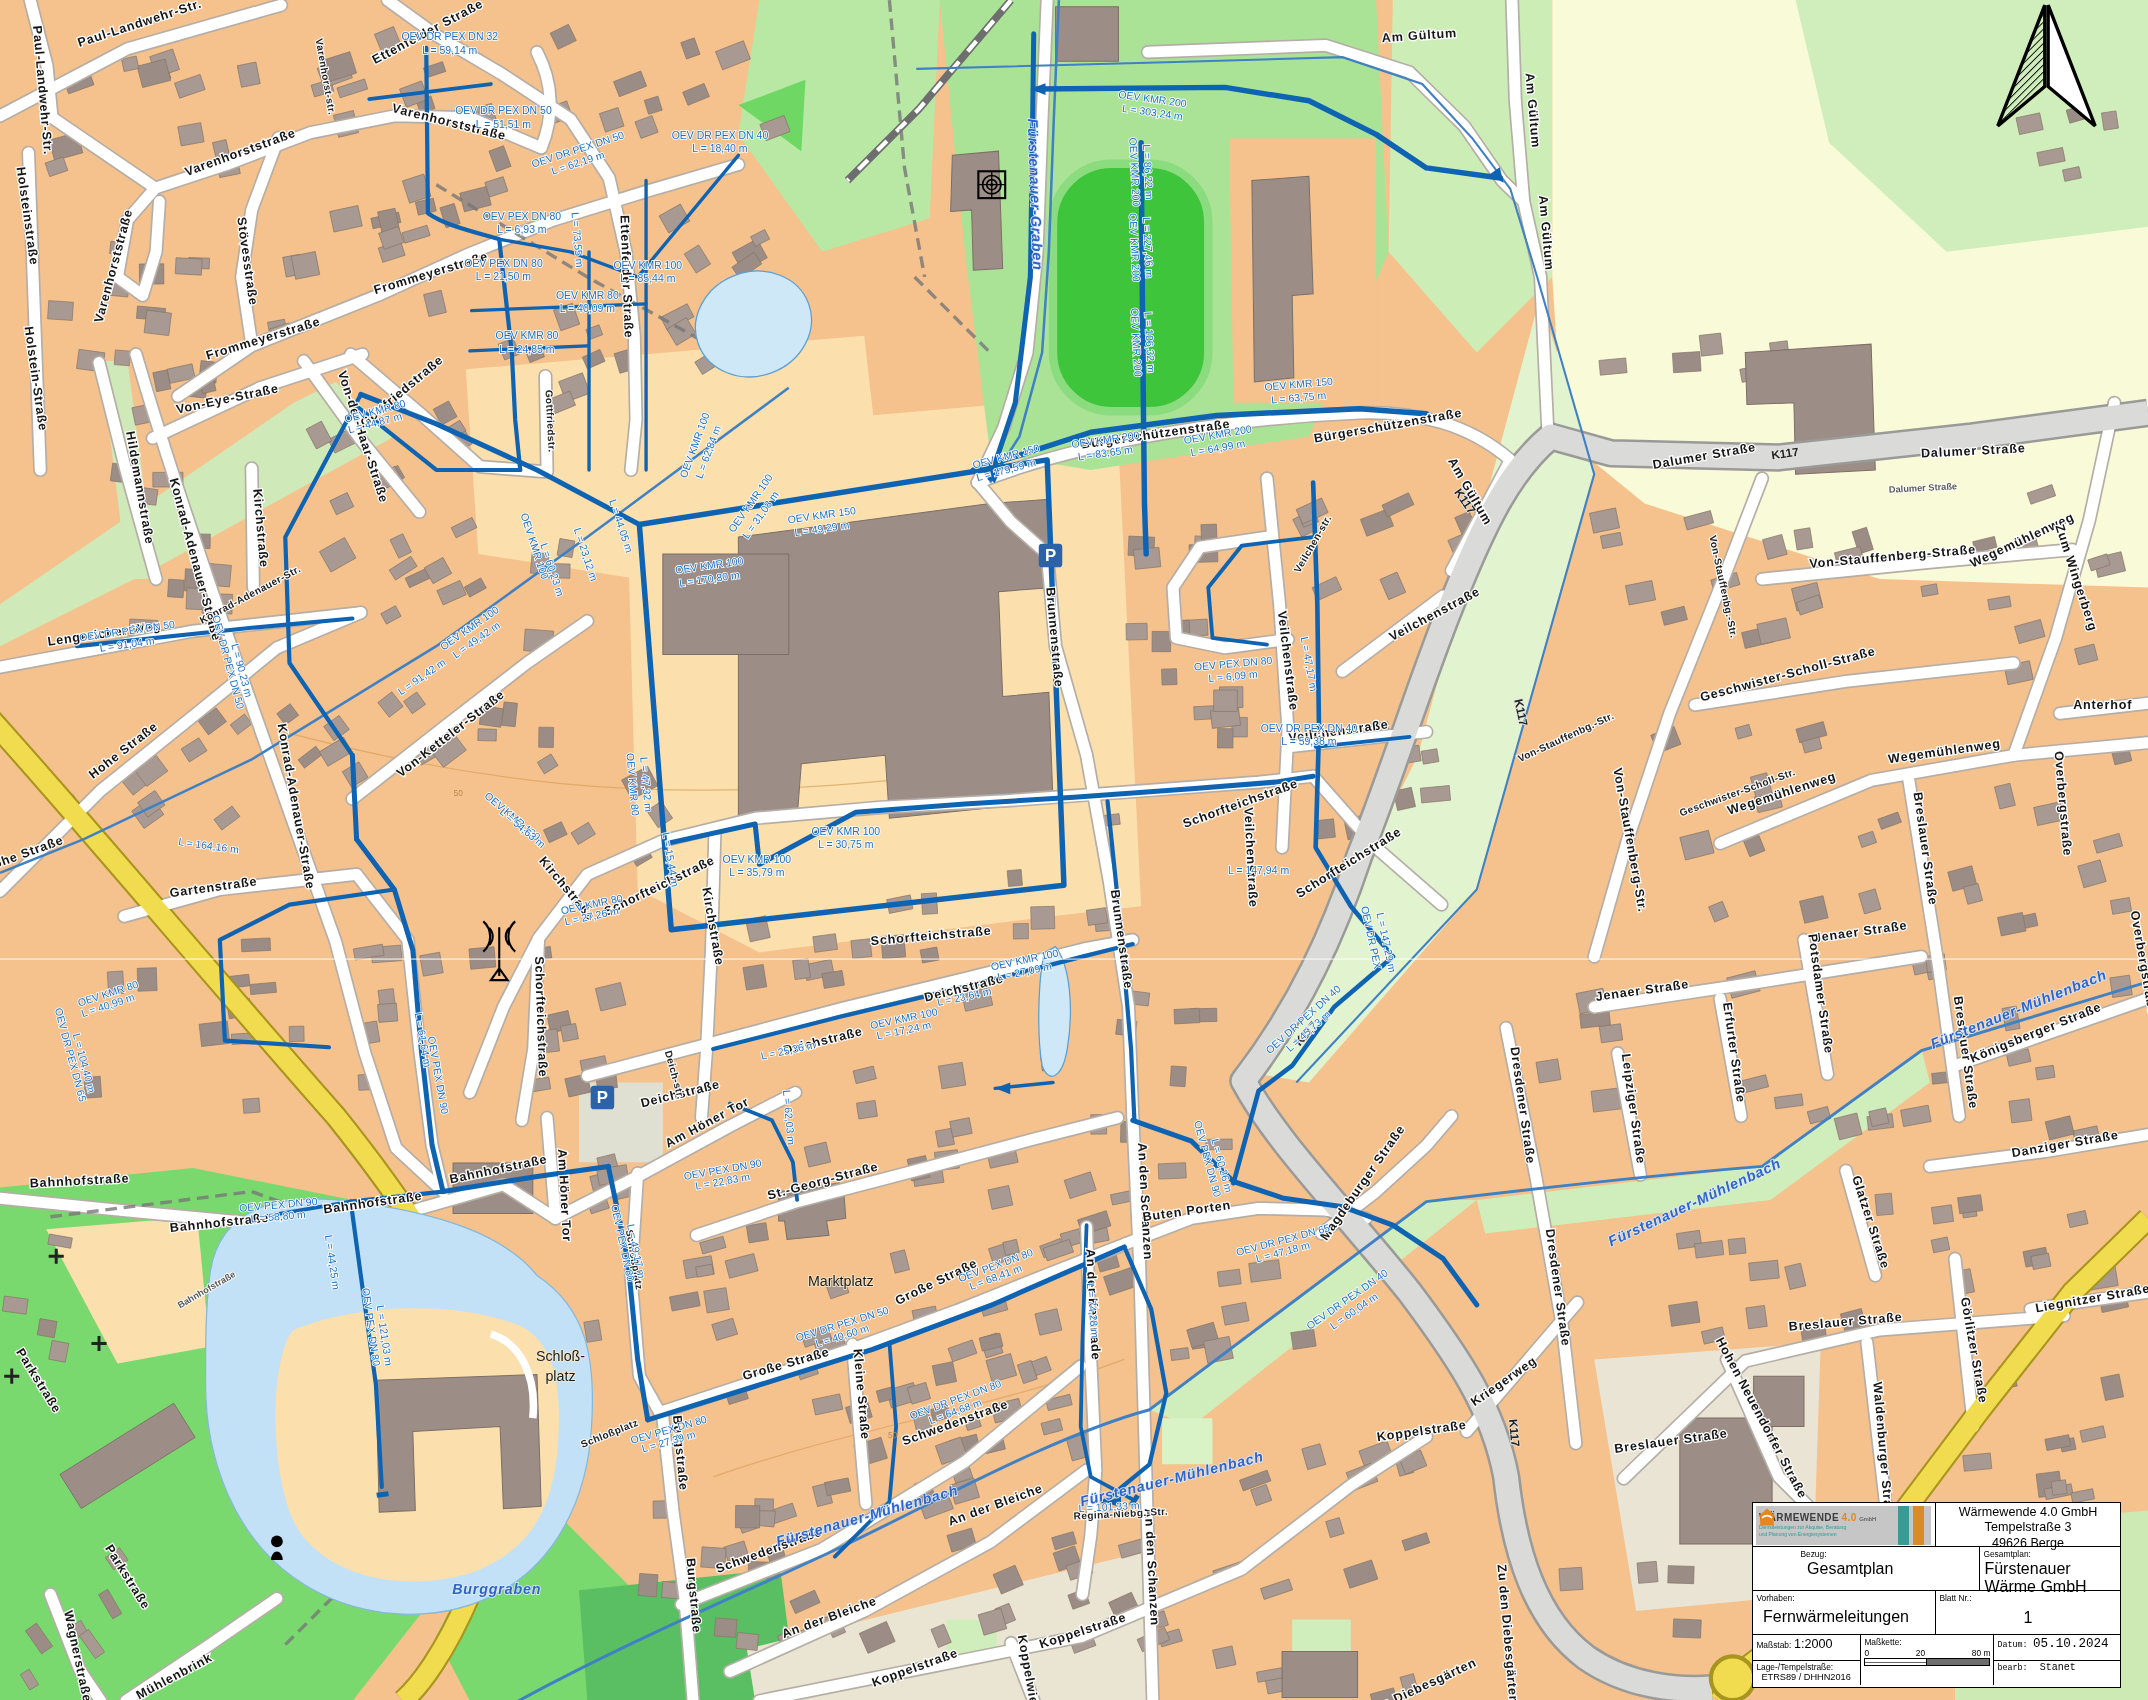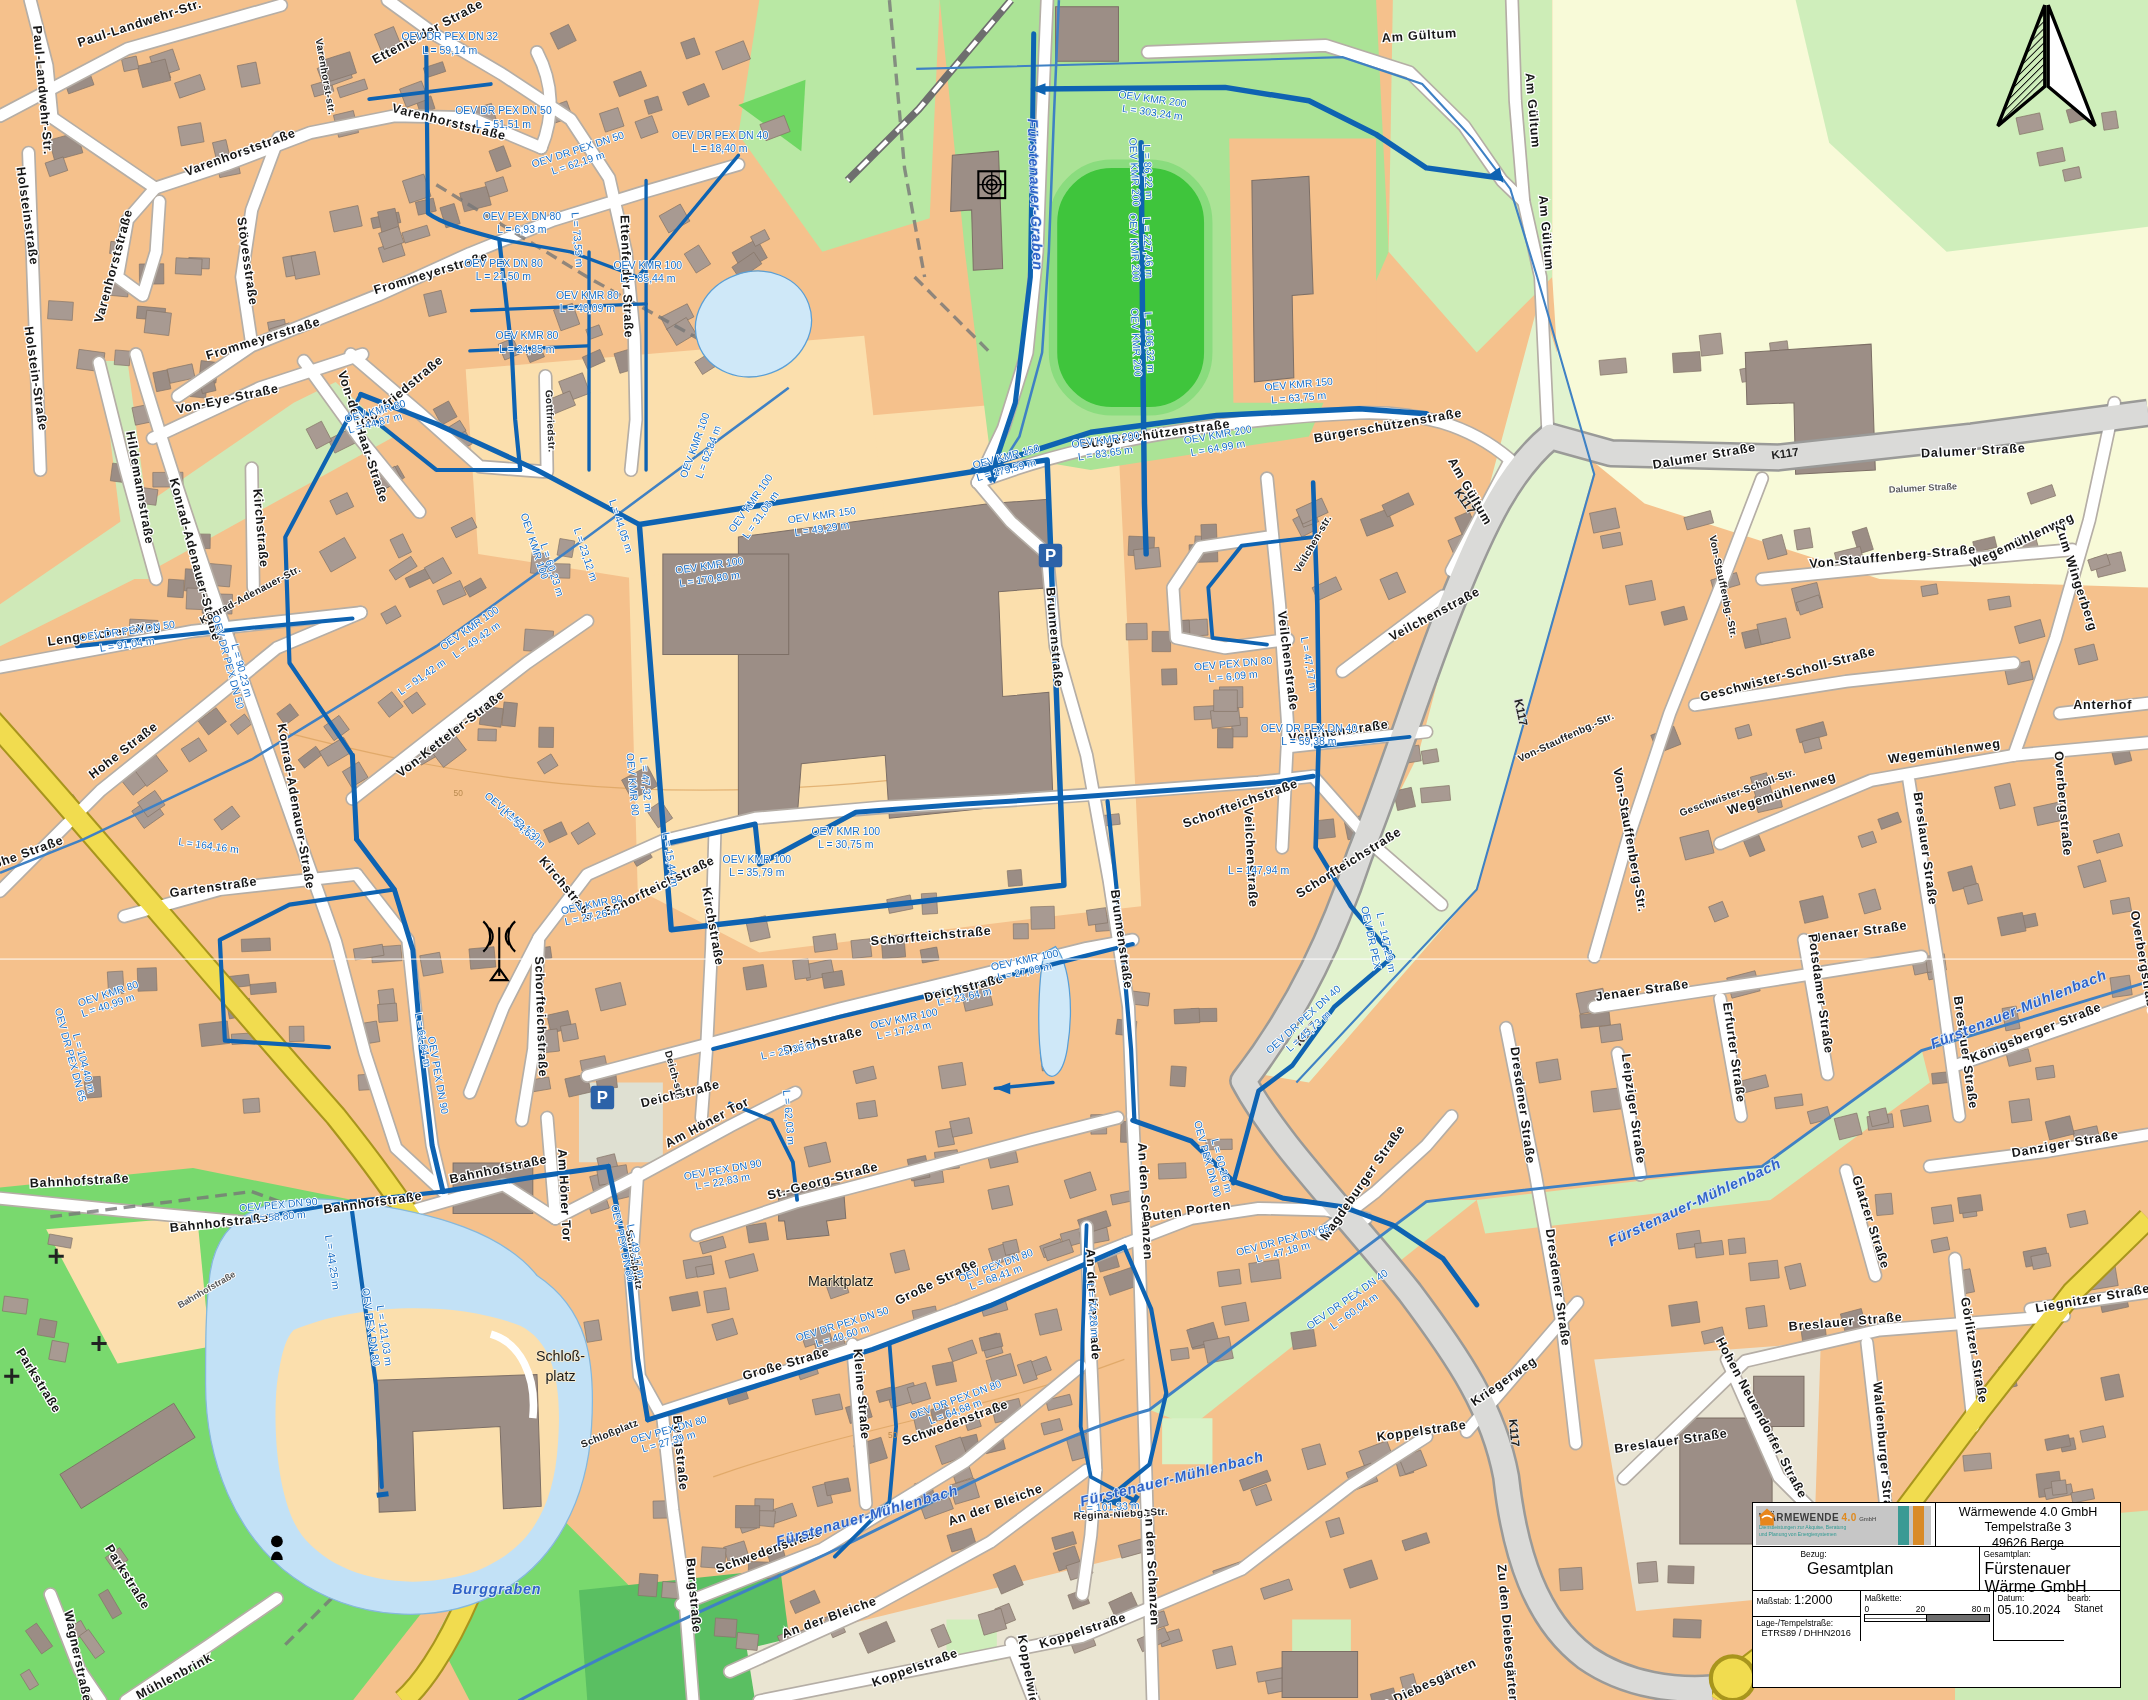--- a/index.html
+++ b/index.html
@@ -1140,20 +1140,30 @@
     <div class="row" style="height:44px;padding-left:44px;">
       <div class="cell" style="width:183px;">
         <span class="lbl">Bezug:</span>
         <div class="big" style="margin-left:6.7px;">Gesamtplan</div>
       </div>
       <div class="cell" style="flex:1;">
         <span class="lbl">Gesamtplan:</span>
         <div class="big" style="margin-left:1px;">Fürstenauer Wärme GmbH</div>
       </div>
     </div>
+    <div class="row" style="height:44px;">
+      <div class="cell" style="width:183px;">
+        <span class="lbl">Vorhaben:</span>
+        <div class="big" style="margin-left:6.7px;margin-top:5px;">Fernwärmeleitungen</div>
+      </div>
+      <div class="cell" style="flex:1;">
+        <span class="lbl">Blatt Nr.:</span>
+        <div class="big" style="text-align:center;margin-top:6.7px;">1</div>
+      </div>
+    </div>
     <div class="row" style="height:50px;border-bottom:none;">
       <div style="width:107px;display:flex;flex-direction:column;border-right:1.3px solid #000;">
         <div class="cell" style="border-right:none;border-bottom:1.3px solid #000;flex:1;">
           <span class="lbl">Maßstab:</span>
           <span class="med">1:2000</span>
         </div>
         <div class="cell" style="border-right:none;flex:1;">
           <span class="lbl">Lage-/Tempelstraße:</span>
           <div style="font-size:9.2px;margin-left:5px;">ETRS89 / DHHN2016</div>
         </div>
@@ -1165,21 +1175,21 @@
             <span>0</span>
             <span>20</span>
             <span>80 m</span>
           </div>
           <div class="sb-bar">
               <div class="sb-a"></div>
               <div class="sb-b"></div>
             </div>
         </div>
       </div>
-      <div style="flex:1;display:flex;flex-direction:row;">
+      <div style="flex:1;display:flex;flex-direction:column;font-family:Liberation Mono, monospace;">
         <div class="cell" style="border-right:none;border-bottom:1.3px solid #000;flex:1;">
           <span class="lbl">Datum:</span>
           <span class="med">05.10.2024</span>
         </div>
         <div class="cell" style="border-right:none;flex:1;">
           <span class="lbl">bearb:</span>
           <span style="font-size:10px;margin-left:6.7px;">Stanet</span>
         </div>
       </div>
     </div>

